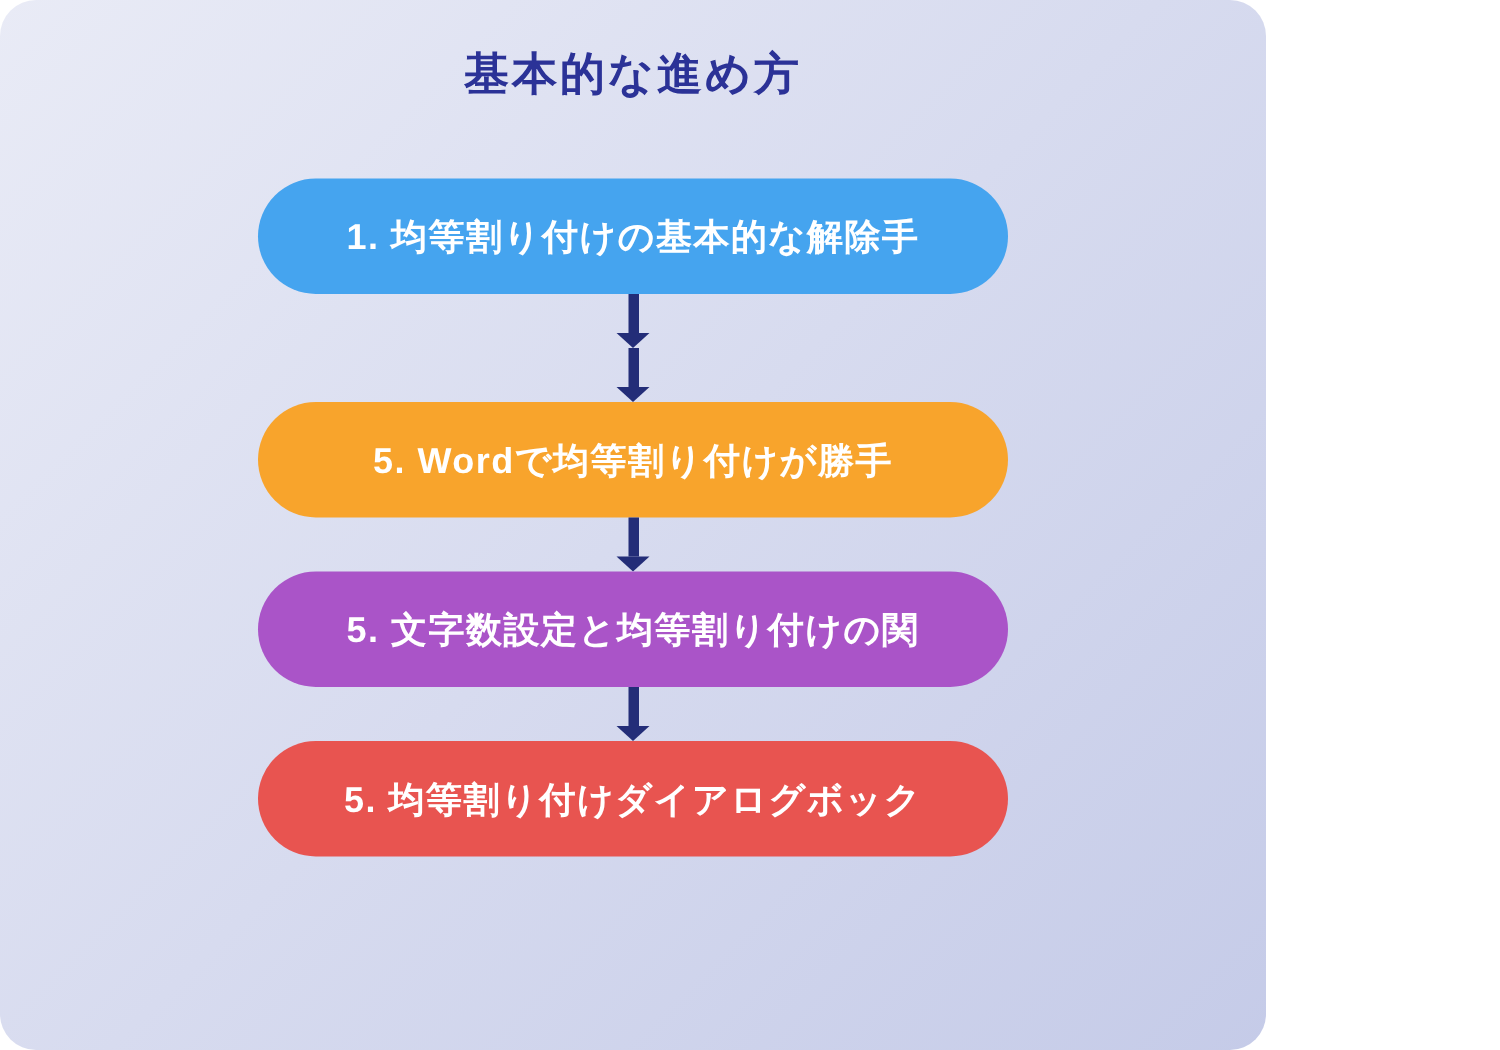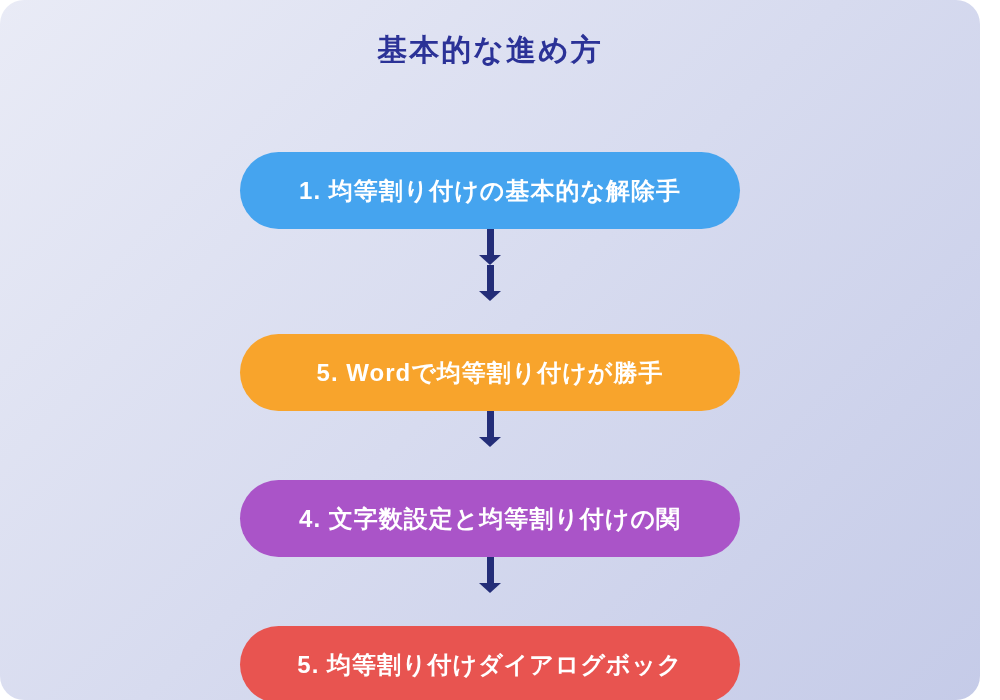--- a/index.html
+++ b/index.html
@@ -3,21 +3,21 @@
 <meta charset="utf-8">
 <style>
   * { margin: 0; padding: 0; box-sizing: border-box; }
   html, body {
     width: 1000px; height: 700px;
     background: #ffffff;
     font-family: "Liberation Sans", "DejaVu Sans", sans-serif;
     overflow: hidden;
   }
   .canvas {
-    width: 980px; height: 700px;
+    width: 844px; height: 700px;
     border-radius: 24px;
     background: linear-gradient(135deg, var(--bg-start, #e9ebf6) 0%, var(--bg-end, #c5cbe8) 100%);
     display: flex;
     flex-direction: column;
     align-items: center;
   }
   .title {
     margin-top: 30px;
     font-size: 30px;
     font-weight: 800;
@@ -38,21 +38,20 @@
     border-radius: 40px;
     display: flex;
     align-items: center;
     justify-content: center;
     color: var(--step-text, #ffffff);
     font-size: 24px;
     font-weight: 700;
     letter-spacing: 1px;
     text-align: center;
     white-space: nowrap;
-    margin-top: 33px;
   }
   .connector {
     height: 36px;
     display: flex;
     flex-direction: column;
     align-items: center;
     justify-content: flex-start;
   }
   .connector-line {
     width: 7px;
@@ -88,21 +87,21 @@
       <div class="connector-head"></div>
     </div>
 
     <div class="step" style="background: rgb(248, 164, 44);">5. Wordで均等割り付けが勝手</div>
 
     <div class="connector">
       <div class="connector-line"></div>
       <div class="connector-head"></div>
     </div>
 
-    <div class="step" style="background: rgb(170, 84, 200);">4. 文字数設定と均等割り付けの関</div>
+    <div class="step" style="background: rgb(170, 84, 200);">5. 文字数設定と均等割り付けの関</div>
 
     <div class="connector">
       <div class="connector-line"></div>
       <div class="connector-head"></div>
     </div>
 
     <div class="step" style="background: rgb(232, 84, 80);">5. 均等割り付けダイアログボック</div>
 
   </div>
 </div>

